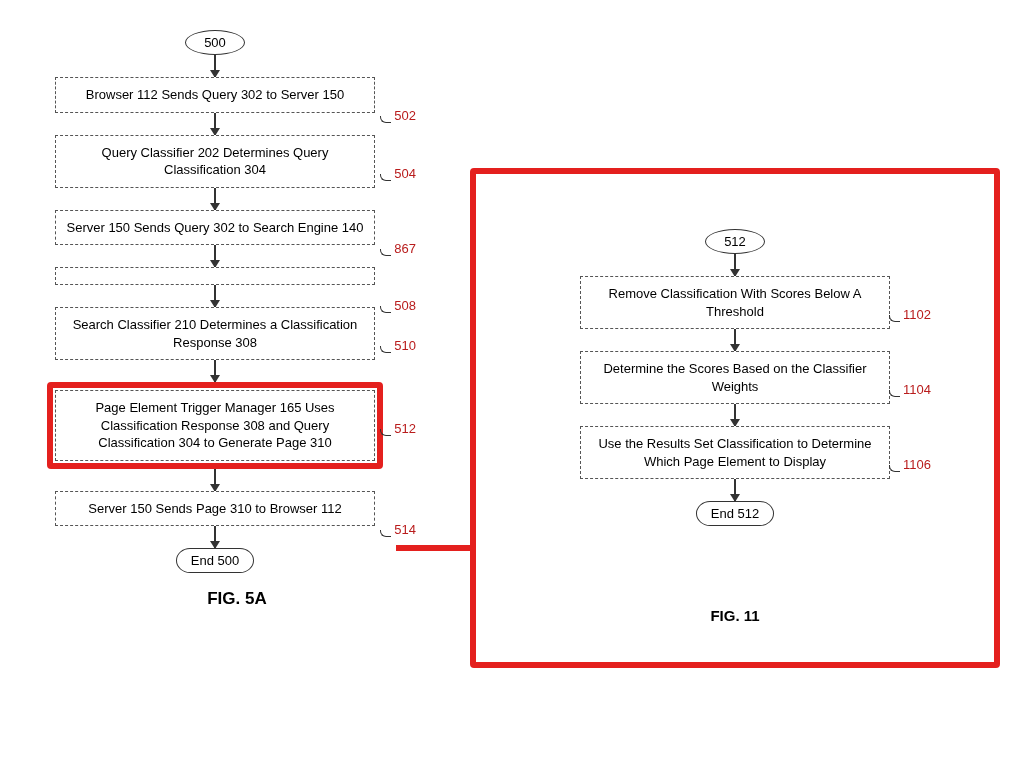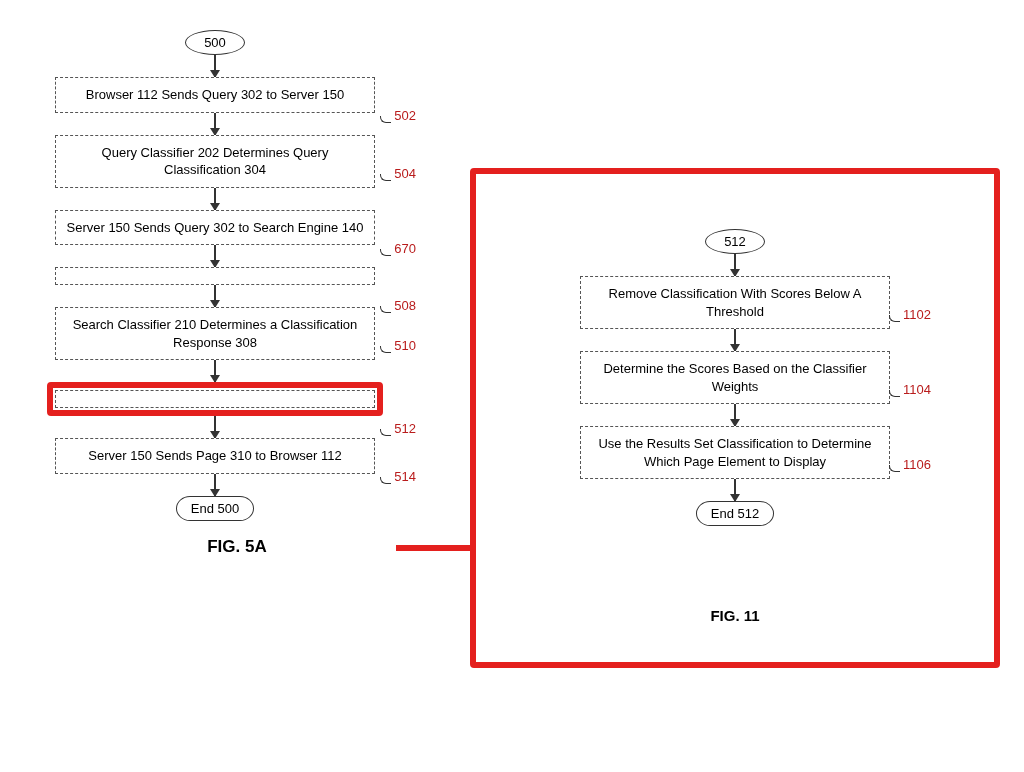--- a/index.html
+++ b/index.html
@@ -155,37 +155,38 @@
   <div class="arrow-down"></div>
 
   <div class="process-box">
     <span>Query Classifier 202 Determines Query Classification 304</span>
     <span class="ref-num">504</span>
   </div>
   <div class="arrow-down"></div>
 
   <div class="process-box">
     <span>Server 150 Sends Query 302 to Search Engine 140</span>
-    <span class="ref-num">670</span>
+    <span class="ref-num">867</span>
   </div>
   <div class="arrow-down"></div>
 
   <div class="process-box">
     <span class="ref-num">508</span>
   </div>
   <div class="arrow-down"></div>
 
   <div class="process-box">
     <span>Search Classifier 210 Determines a Classification Response 308</span>
     <span class="ref-num">510</span>
   </div>
   <div class="arrow-down"></div>
 
   <div class="highlight-box">
     <div class="process-box">
+      <span>Page Element Trigger Manager 165 Uses Classification Response 308 and Query Classification 304 to Generate Page 310</span>
       <span class="ref-num">512</span>
     </div>
   </div>
   <div class="arrow-down"></div>
 
   <div class="process-box">
     <span>Server 150 Sends Page 310 to Browser 112</span>
     <span class="ref-num">514</span>
   </div>
   <div class="arrow-down"></div>

